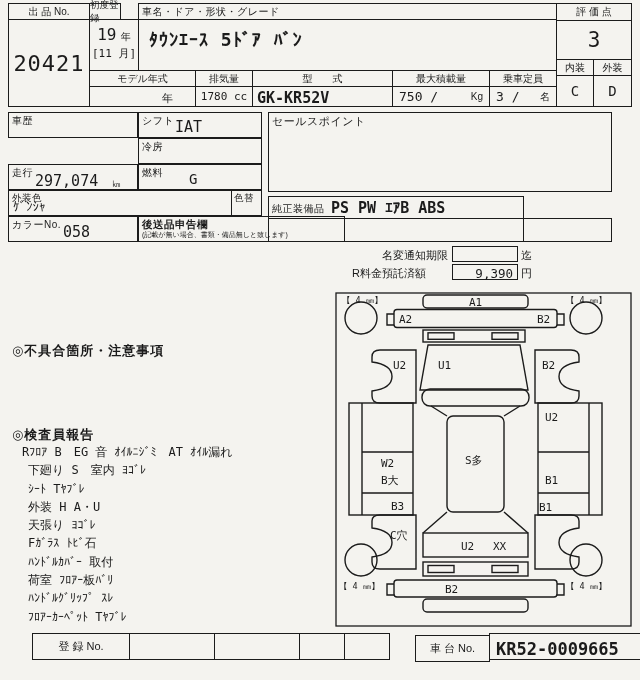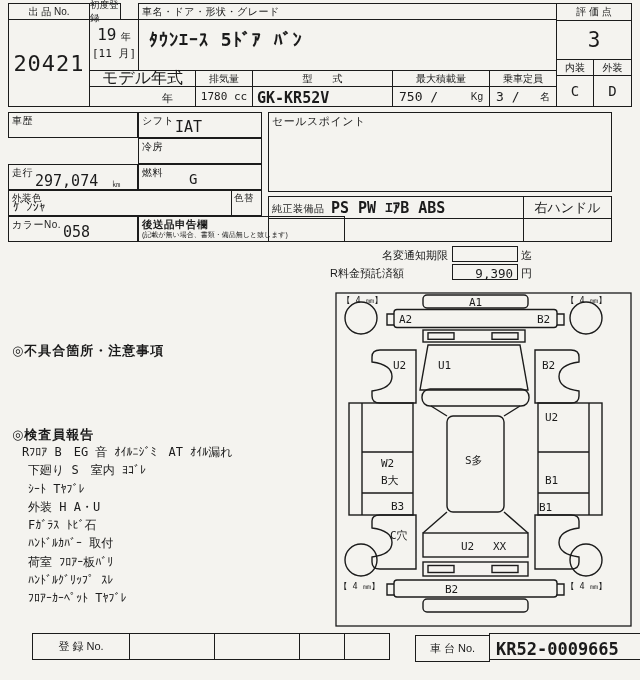--- a/index.html
+++ b/index.html
@@ -62,21 +62,21 @@
   <div class="c cen" style="left:593px;top:59px;width:39px;height:17px;font-size:10px">
     <span>外装</span>
   </div>
   <div class="c cen mono" style="left:556px;top:75px;width:38px;height:32px;font-size:14px">
     <span>C</span>
   </div>
   <div class="c cen mono" style="left:593px;top:75px;width:39px;height:32px;font-size:14px">
     <span>D</span>
   </div>
 
-  <div class="c cen" style="left:89px;top:70px;width:107px;height:17px;font-size:16px">
+  <div class="c cen" style="left:89px;top:70px;width:107px;height:17px;font-size:10px">
     <span>モデル年式</span>
   </div>
   <div class="c cen" style="left:195px;top:70px;width:58px;height:17px;font-size:10px">
     <span>排気量</span>
   </div>
   <div class="c cen" style="left:252px;top:70px;width:141px;height:17px;font-size:10px">
     <span>型　　式</span>
   </div>
   <div class="c cen" style="left:392px;top:70px;width:98px;height:17px;font-size:10px">
     <span>最大積載量</span>
@@ -138,44 +138,42 @@
     <span class="sp" style="left:3px;bottom:1px;font-size:7px">(記載が無い場合、書類・備品無しと致します)</span>
   </div>
 
   <div class="c" style="left:268px;top:112px;width:344px;height:80px">
     <span class="lab" style="font-size:11px">セールスポイント</span>
   </div>
   <div class="c" style="left:268px;top:196px;width:256px;height:23px">
     <span class="lab" style="top:5px">純正装備品</span>
     <span class="sp mono" style="left:62px;top:2px;font-size:15px;font-weight:bold">PS PW ｴｱB ABS</span>
   </div>
-  <div class="c cen" style="left:523px;top:196px;width:89px;height:23px;font-size:13px">
-    <span>右ハンドル</span>
-  </div>
   <div class="c" style="left:268px;top:218px;width:256px;height:24px"></div>
   <div class="c" style="left:523px;top:218px;width:89px;height:24px"></div>
 
   <div class="nb" style="left:330px;top:248px;width:118px;text-align:right;font-size:11px;white-space:nowrap">名変通知期限</div>
   <div class="c" style="left:452px;top:246px;width:66px;height:16px">
     <span class="sp mono" style="right:3px;top:2px;font-size:12px"></span>
   </div>
   <div class="nb" style="left:521px;top:248px;font-size:11px">迄</div>
-  <div class="nb" style="left:330px;top:266px;width:118px;text-align:left;font-size:11px;white-space:nowrap">R料金預託済額</div>
+  <div class="nb" style="left:330px;top:266px;width:118px;text-align:center;font-size:11px;white-space:nowrap">R料金預託済額</div>
   <div class="c" style="left:452px;top:264px;width:66px;height:16px">
     <span class="sp mono" style="right:4px;top:1px;font-size:12.5px">9,390</span>
   </div>
   <div class="nb" style="left:521px;top:266px;font-size:11px">円</div>
 
   <div class="rheading" style="left:12px;top:342px">◎不具合箇所・注意事項</div>
   <div class="rheading" style="left:12px;top:426px">◎検査員報告</div>
   <div class="nb mono" style="left:22px;top:443px;width:305px">
     <div class="insp-line">Rﾌﾛｱ B　EG 音 ｵｲﾙﾆｼﾞﾐ　AT ｵｲﾙ漏れ</div>
     <div class="insp-line" style="padding-left:6px">下廻り S　室内 ﾖｺﾞﾚ</div>
     <div class="insp-line" style="padding-left:6px">ｼｰﾄ Tﾔﾌﾞﾚ</div>
     <div class="insp-line" style="padding-left:6px">外装 H A・U</div>
+    <div class="insp-line" style="padding-left:6px">天張り ﾖｺﾞﾚ</div>
     <div class="insp-line" style="padding-left:6px">Fｶﾞﾗｽ ﾄﾋﾞ石</div>
     <div class="insp-line" style="padding-left:6px">ﾊﾝﾄﾞﾙｶﾊﾞｰ 取付</div>
     <div class="insp-line" style="padding-left:6px">荷室 ﾌﾛｱｰ板ﾊﾞﾘ</div>
     <div class="insp-line" style="padding-left:6px">ﾊﾝﾄﾞﾙｸﾞﾘｯﾌﾟ ｽﾚ</div>
     <div class="insp-line" style="padding-left:6px">ﾌﾛｱｰｶｰﾍﾟｯﾄ Tﾔﾌﾞﾚ</div>
   </div>
 
   <div class="nb" style="left:335px;top:292px;width:297px;height:335px">
     <svg viewBox="0 0 297 335" width="297" height="335">
       <g fill="none" stroke="#1b1b1b" stroke-width="1.4">

